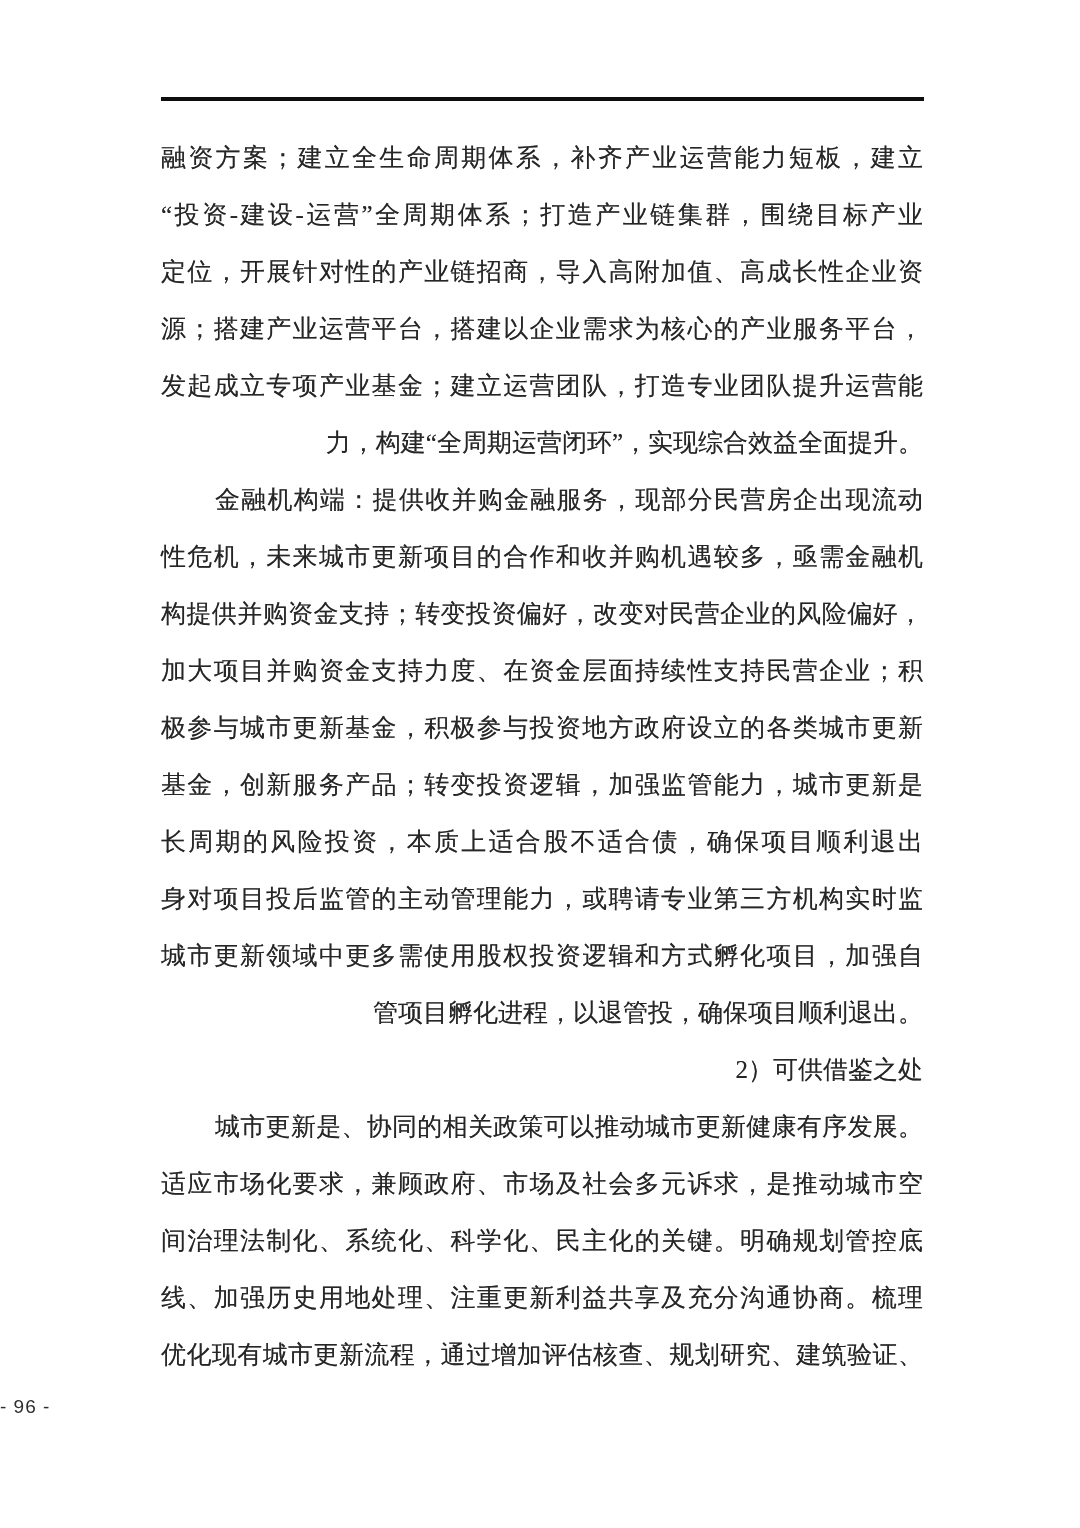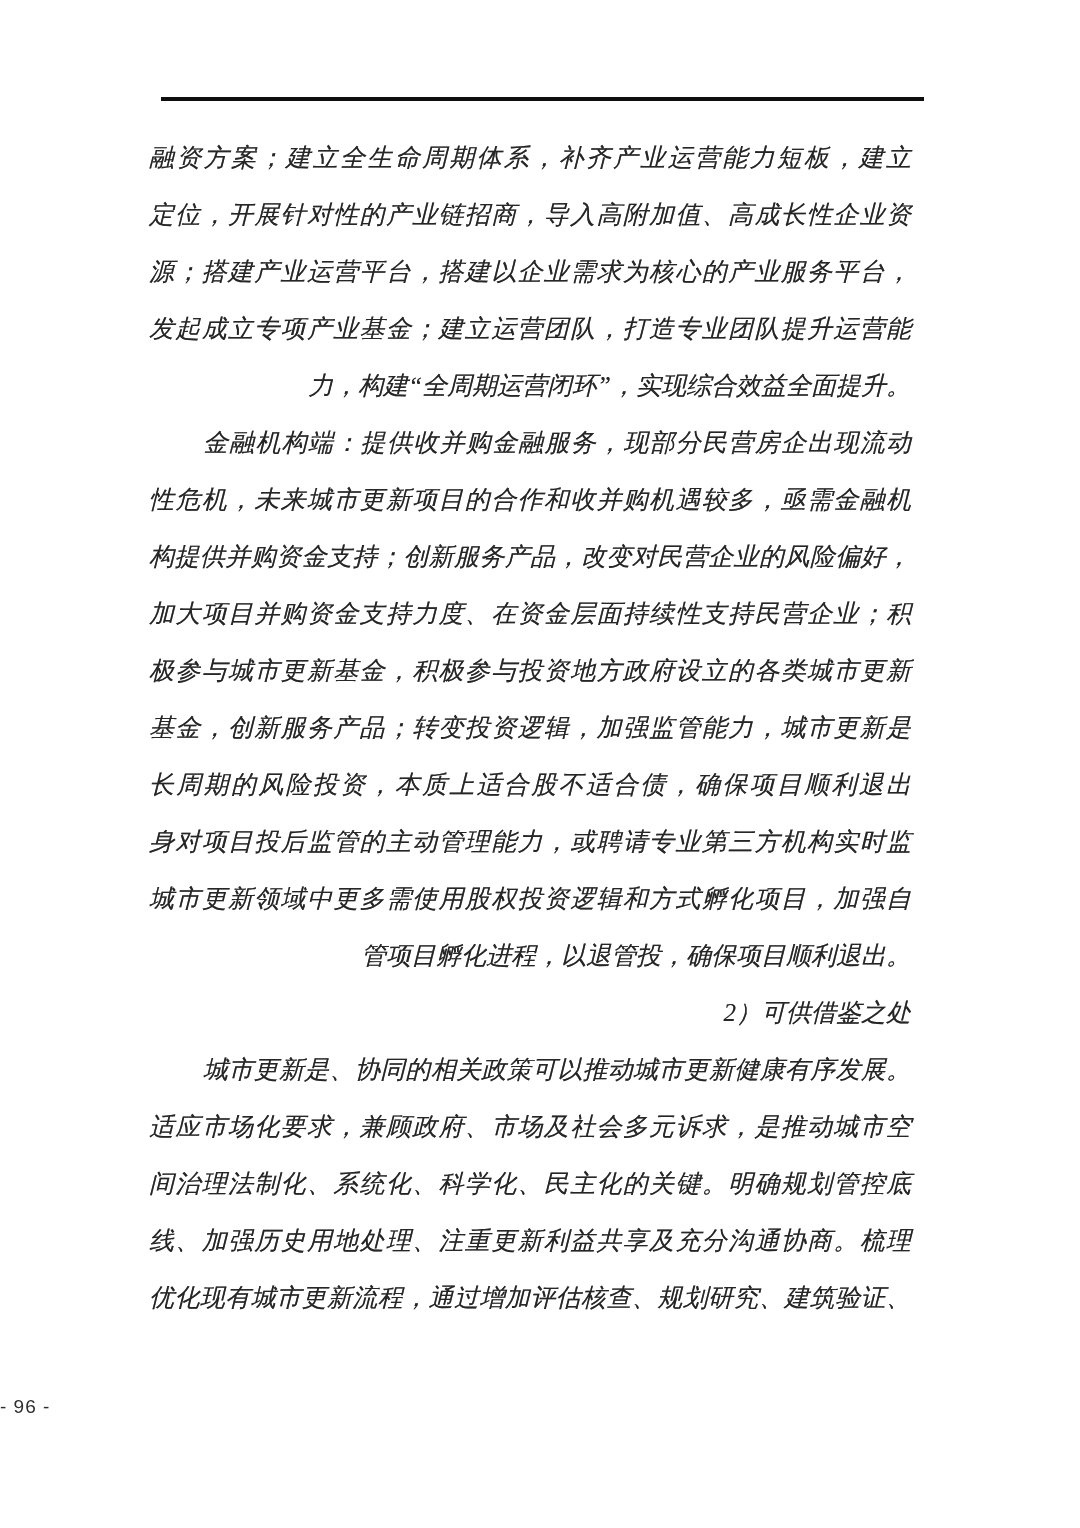--- a/index.html
+++ b/index.html
@@ -18,28 +18,27 @@
   .header-rule {
     position: absolute;
     left: 161px;
     top: 97px;
     width: 763px;
     height: 4px;
     background: #0e0e0e;
   }
   .content {
     position: absolute;
-    left: 149px;
+    left: 161px;
     top: 129px;
     width: 762px;
     font-size: 25px;
     line-height: 57px;
     color: #262626;
     text-shadow: 0 0 0.5px rgba(40,40,40,0.55);
-    font-style: italic;
   }
   .ln {
     height: 57px;
     white-space: nowrap;
     text-justify: inter-ideograph;
     text-align: right;
   }
   .ln.fill {
     white-space: normal;
     text-align: justify;
@@ -61,27 +60,28 @@
 </style>
 </head>
 <body>
 
 <div class="page">
 
   <div class="header-rule"></div>
 
   <div class="content">
     <div class="ln fill">融资方案；建立全生命周期体系，补齐产业运营能力短板，建立</div>
+    <div class="ln fill">“投资-建设-运营”全周期体系；打造产业链集群，围绕目标产业</div>
     <div class="ln fill">定位，开展针对性的产业链招商，导入高附加值、高成长性企业资</div>
     <div class="ln fill">源；搭建产业运营平台，搭建以企业需求为核心的产业服务平台，</div>
     <div class="ln fill">发起成立专项产业基金；建立运营团队，打造专业团队提升运营能</div>
     <div class="ln">力，构建“全周期运营闭环”，实现综合效益全面提升。</div>
     <div class="ln fill ind">金融机构端：提供收并购金融服务，现部分民营房企出现流动</div>
     <div class="ln fill">性危机，未来城市更新项目的合作和收并购机遇较多，亟需金融机</div>
-    <div class="ln fill">构提供并购资金支持；创新服务产品，改变对民营企业的风险偏好，</div>
+    <div class="ln fill">构提供并购资金支持；转变投资偏好，改变对民营企业的风险偏好，</div>
     <div class="ln fill">加大项目并购资金支持力度、在资金层面持续性支持民营企业；积</div>
     <div class="ln fill">极参与城市更新基金，积极参与投资地方政府设立的各类城市更新</div>
     <div class="ln fill">基金，创新服务产品；转变投资逻辑，加强监管能力，城市更新是</div>
     <div class="ln fill">长周期的风险投资，本质上适合股不适合债，确保项目顺利退出</div>
     <div class="ln fill">身对项目投后监管的主动管理能力，或聘请专业第三方机构实时监</div>
     <div class="ln fill">城市更新领域中更多需使用股权投资逻辑和方式孵化项目，加强自</div>
     <div class="ln">管项目孵化进程，以退管投，确保项目顺利退出。</div>
     <div class="ln ind">2）可供借鉴之处</div>
     <div class="ln fill ind">城市更新是、协同的相关政策可以推动城市更新健康有序发展。</div>
     <div class="ln fill">适应市场化要求，兼顾政府、市场及社会多元诉求，是推动城市空</div>

